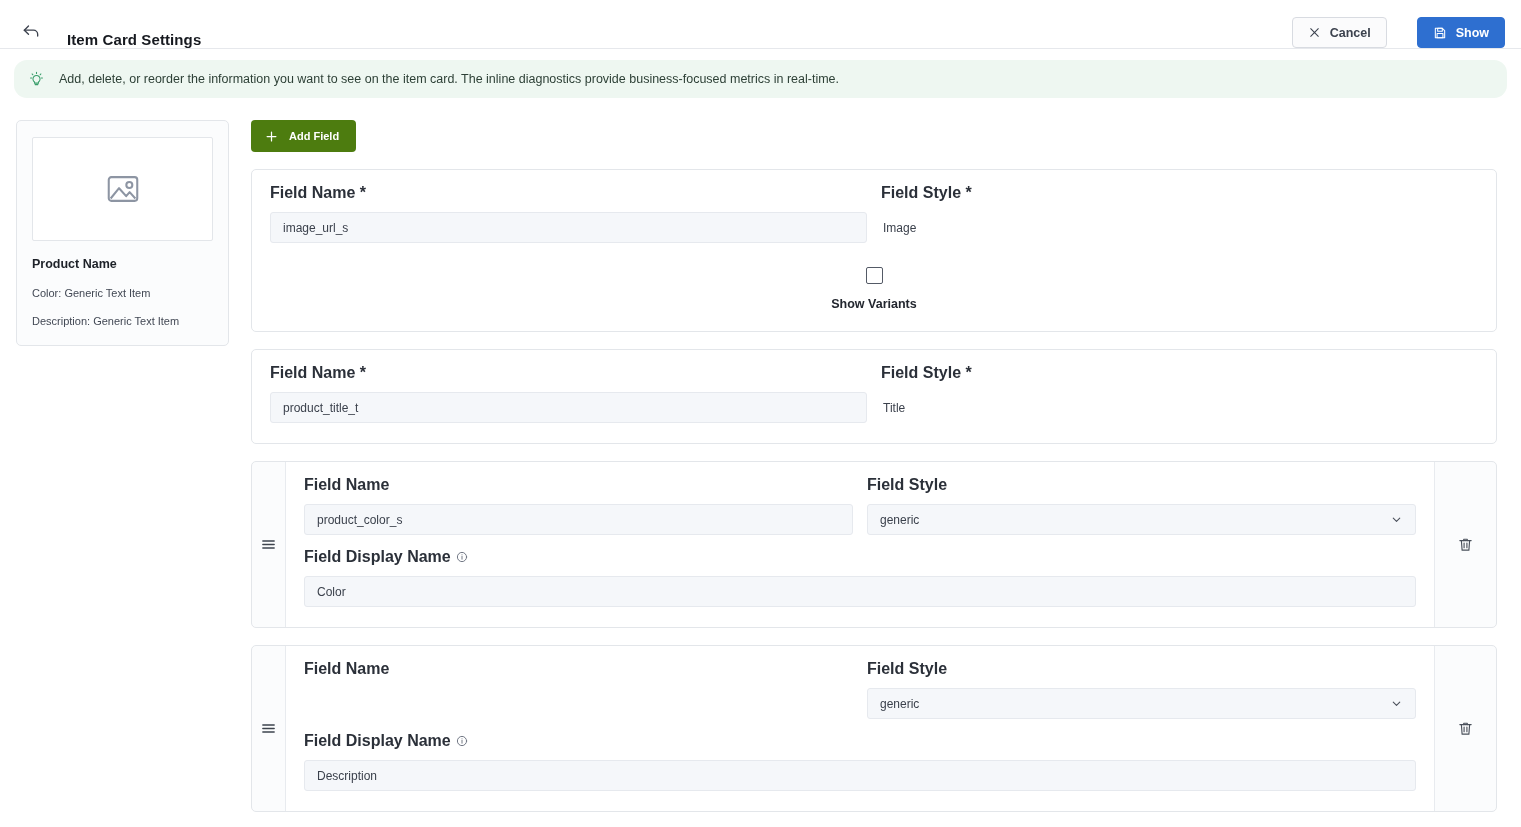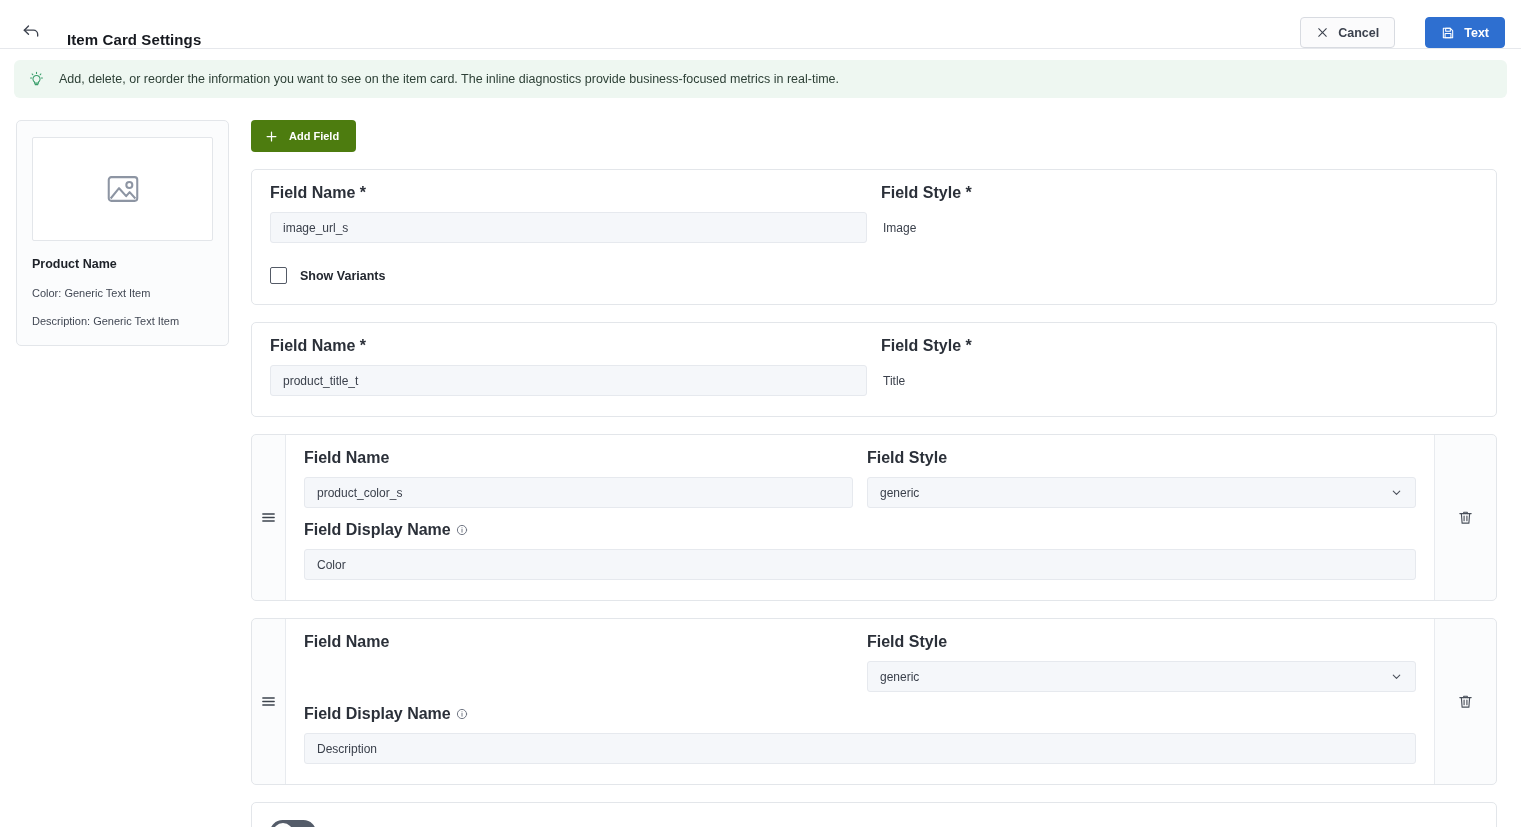--- a/index.html
+++ b/index.html
@@ -45,21 +45,21 @@
     border: 1px solid #d8dbe1;
   }
   .btn-save {
     background: #2e6fd0; color: #fff; border: 1px solid #2e6fd0;
   }
 
   
   .banner {
     margin: 11px 14px 0 14px;
     background: #eef7f1;
-    border-radius: 6px;
+    border-radius: 13px;
     height: 38px;
     display: flex; align-items: center;
     padding: 0 14px;
   }
   .banner-icon { flex: 0 0 auto; display: flex; margin-right: 14px; }
   .banner-text { font-size: 12.5px; color: #2d4036; }
 
   
   .body-wrap {
     display: flex;
@@ -133,20 +133,21 @@
   }
   .inp.plain {
     background: transparent; border: 1px solid transparent;
     padding-left: 1px; cursor: default;
   }
   .inp.select { justify-content: space-between; cursor: pointer; }
 
   .checkrow {
     display: flex; align-items: center; gap: 13px;
     margin-top: 24px;
+    flex-direction: column;
   }
   .checkbox {
     width: 17px; height: 17px;
     border: 1.6px solid #545a66;
     border-radius: 2px; background: #fff;
     cursor: pointer; flex: 0 0 auto;
   }
   .checklabel { font-size: 12.5px; font-weight: bold; color: #23272f; }
 
   
@@ -205,21 +206,21 @@
       <span>Cancel</span>
     </div>
     <div class="btn btn-save">
       <span>
         <svg width="14" height="14" viewBox="0 0 24 24" fill="none" stroke="#ffffff" stroke-width="1.8" stroke-linejoin="round">
           <path d="M4 4 h12 l4 4 v12 H4 Z"></path>
           <path d="M8 4 h8 v5 H8 Z"></path>
           <path d="M7 13 h10 v7 H7 Z"></path>
         </svg>
       </span>
-      <span>Text</span>
+      <span>Show</span>
     </div>
   </div>
 </div>
 
 <div class="banner">
   <span class="banner-icon">
     <svg width="17" height="17" viewBox="0 0 24 24" fill="none" stroke="#3a9e6b" stroke-width="1.5" stroke-linecap="round">
       <path d="M9.2 15.5 a5 5 0 1 1 5.6 0 v1.6 h-5.6 Z"></path>
       <path d="M10 19.2 h4"></path>
       <path d="M12 1.8 v1.6 M3.6 10 h1.6 M18.8 10 h1.6 M5.8 4.2 l1.1 1.1 M18.2 4.2 l-1.1 1.1"></path>

